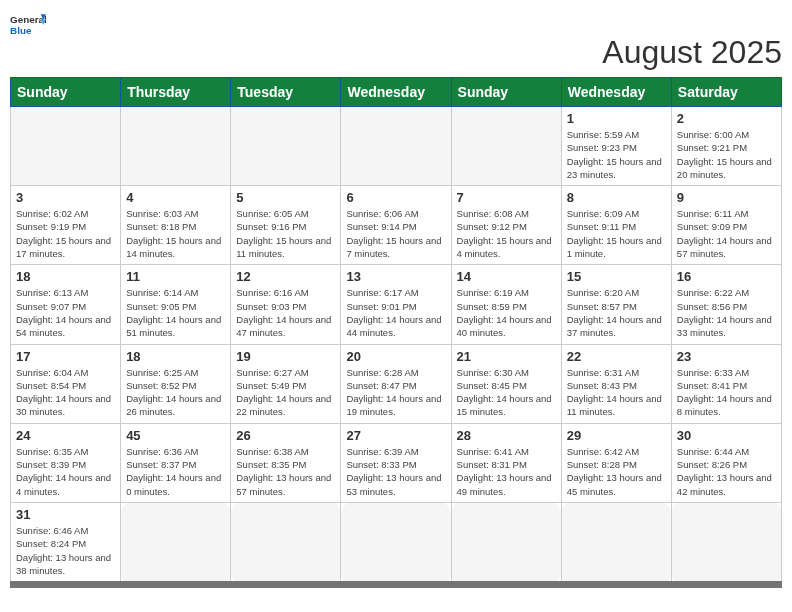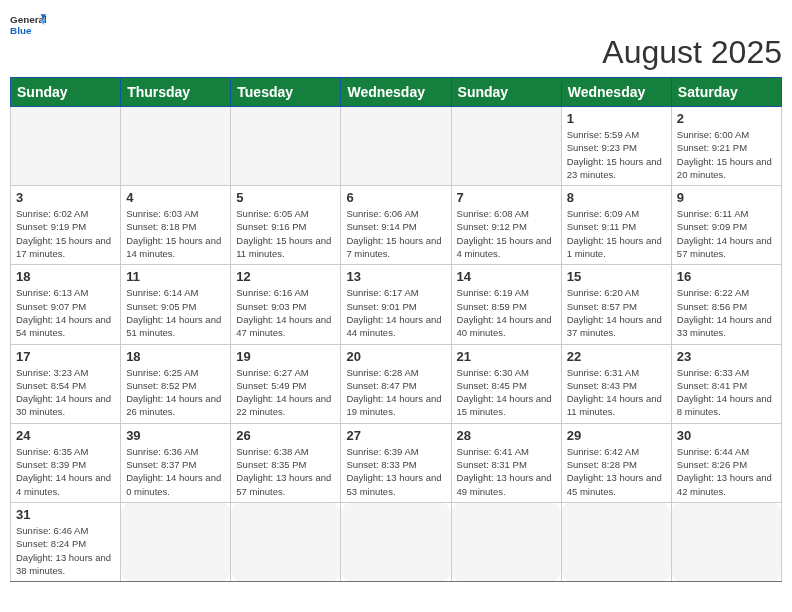--- a/index.html
+++ b/index.html
@@ -70,21 +70,21 @@
       color: #333;
       display: block;
       margin-bottom: 2px;
     }
     .day-info {
       font-size: 9.5px;
       line-height: 1.4;
       color: #444;
     }
     .last-row td {
-      border-bottom: 1px solid #737373;
+      border-bottom: 7px solid #737373;
       border-radius: 12px;
     }
   </style>
 </head>
 <body>
 
 <div class="header">
   <div class="logo">
     <svg class="logo-icon" viewBox="0 0 40 32" xmlns="http://www.w3.org/2000/svg">
       <text x="0" y="14" font-size="11" font-weight="bold" fill="#333">General</text>
@@ -214,21 +214,21 @@
         <td>
           <span class="day-number">16</span>
           <div class="day-info">Sunrise: 6:22 AM
 Sunset: 8:56 PM
 Daylight: 14 hours and 33 minutes.</div>
         </td>
       </tr>
       <tr>
         <td>
           <span class="day-number">17</span>
-          <div class="day-info">Sunrise: 3:23 AM
+          <div class="day-info">Sunrise: 6:04 AM
 Sunset: 8:54 PM
 Daylight: 14 hours and 30 minutes.</div>
         </td>
         <td>
           <span class="day-number">18</span>
           <div class="day-info">Sunrise: 6:25 AM
 Sunset: 8:52 PM
 Daylight: 14 hours and 26 minutes.</div>
         </td>
         <td>
@@ -263,21 +263,21 @@
         </td>
       </tr>
       <tr>
         <td>
           <span class="day-number">24</span>
           <div class="day-info">Sunrise: 6:35 AM
 Sunset: 8:39 PM
 Daylight: 14 hours and 4 minutes.</div>
         </td>
         <td>
-          <span class="day-number">39</span>
+          <span class="day-number">45</span>
           <div class="day-info">Sunrise: 6:36 AM
 Sunset: 8:37 PM
 Daylight: 14 hours and 0 minutes.</div>
         </td>
         <td>
           <span class="day-number">26</span>
           <div class="day-info">Sunrise: 6:38 AM
 Sunset: 8:35 PM
 Daylight: 13 hours and 57 minutes.</div>
         </td>

